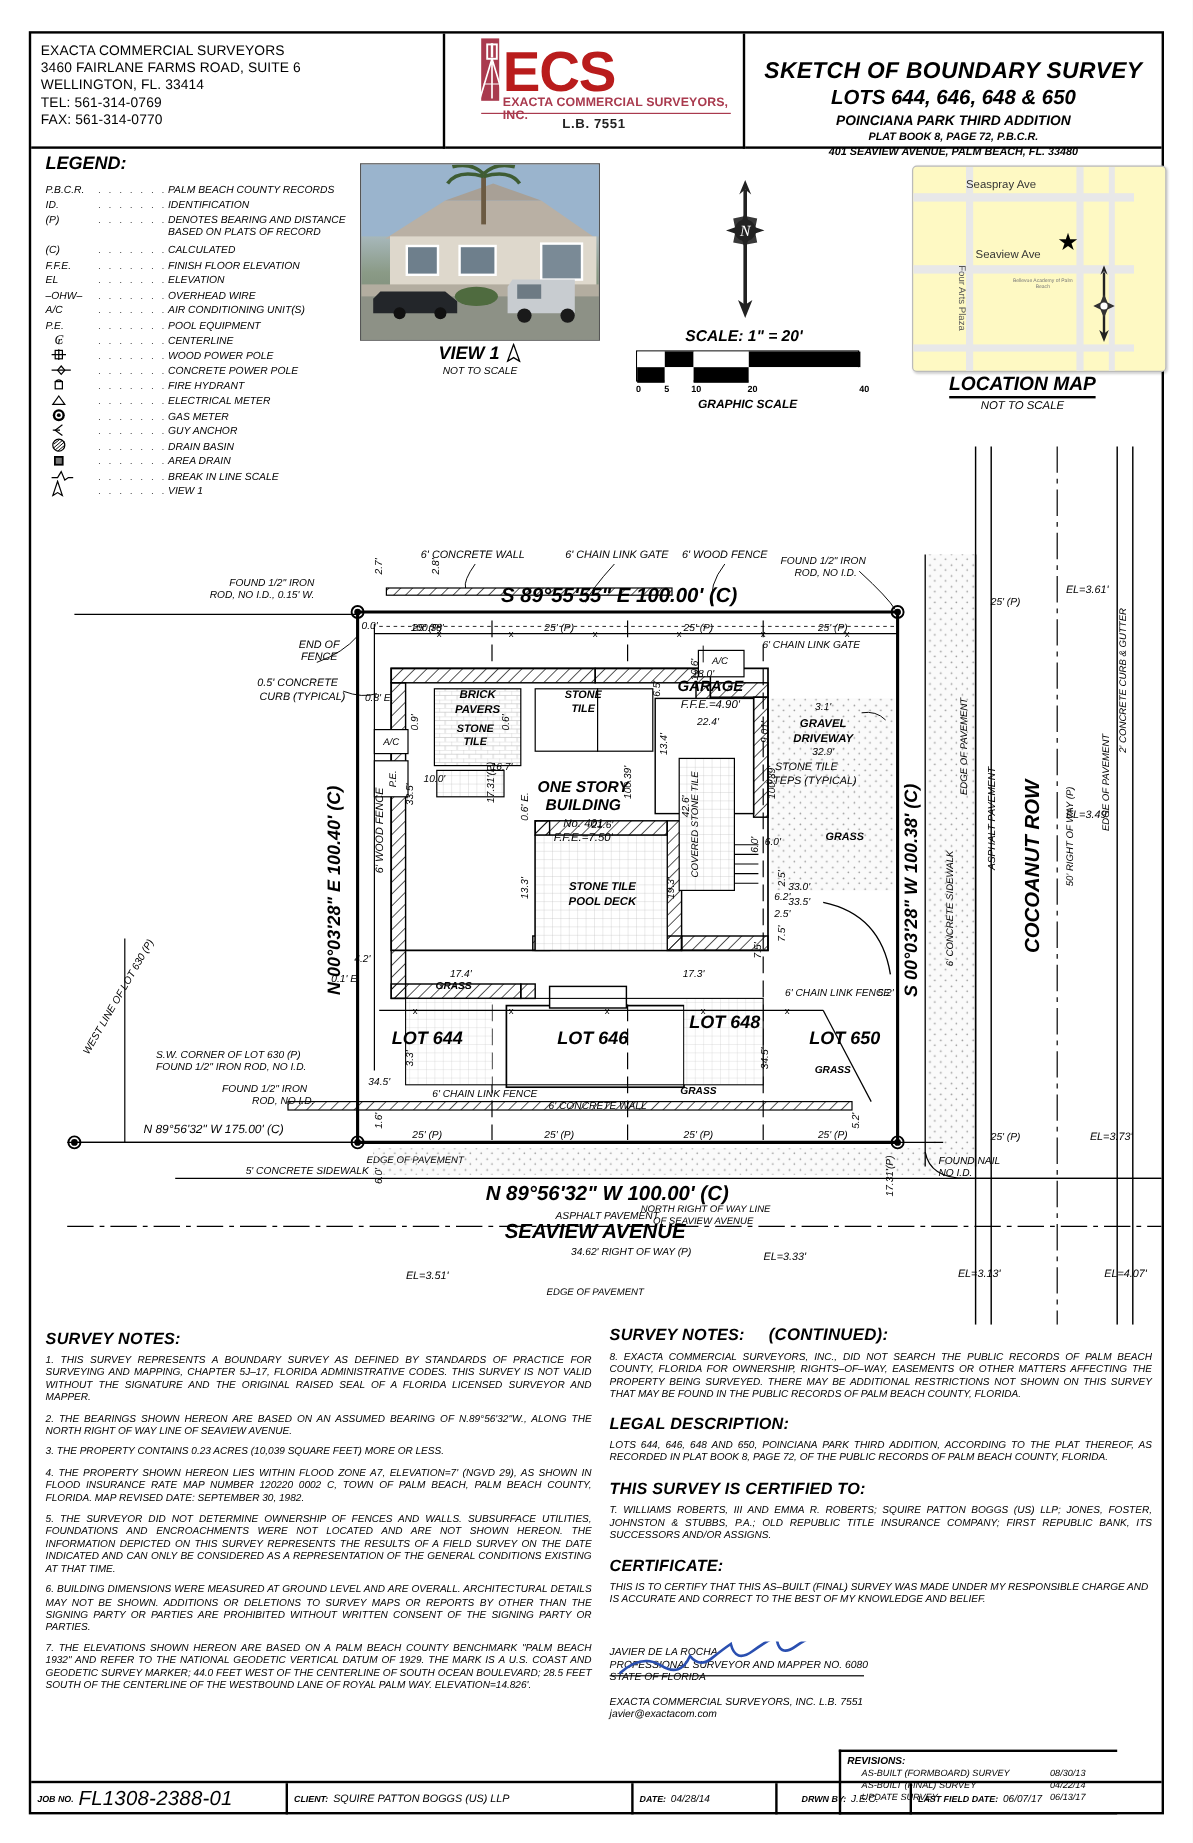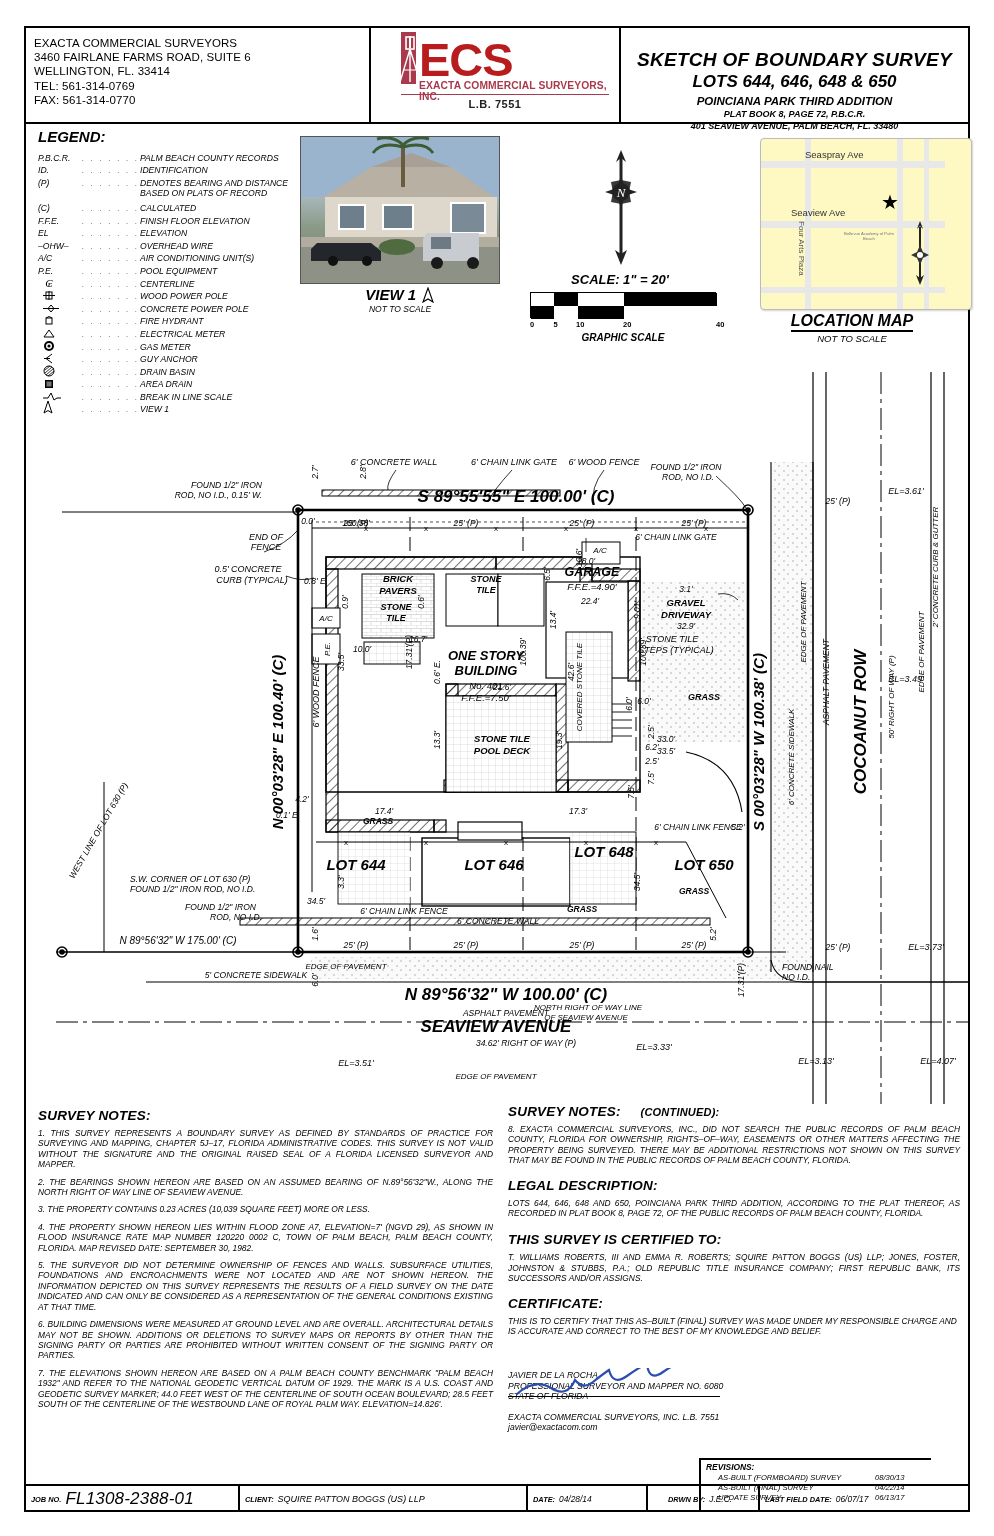--- a/index.html
+++ b/index.html
@@ -100,21 +100,21 @@
   #locmap-cap .n { font-size:9.5px; font-style:italic; display:block; margin-top:1px;}
 
   
   #drawing { position:absolute; left:26px; top:352px; width:942px; height:752px; }
   #drawing svg { display:block; }
 
   
   #notes-l { position:absolute; left:38px; top:1108px; width:455px; }
   #notes-r { position:absolute; left:508px; top:1104px; width:452px; }
   .nt-hd { font-size:13.5px; font-weight:bold; font-style:italic; letter-spacing:.2px; }
-  .nt-hd .sm { font-size:11px;padding-left:16px; }
+  .nt-hd .sm { font-size:14px;padding-left:16px; }
   .nt-p { font-size:8.4px; font-style:italic; line-height:10.4px; text-align:justify; margin-top:7px; }
   .nt-p.first { margin-top:5px; }
 
   
   #sig { position:absolute; left:515px; top:1368px; width:220px; height:34px; }
   #sig-line { position:absolute; left:508px; top:1396px; width:212px; height:1px; background:#000; }
   .sig-name { font-size:8.6px; font-style:italic; line-height:10.5px; }
 
   
   #revisions { position:absolute; left:699px; top:1458px; width:232px; height:54px;
@@ -406,21 +406,21 @@
   <div id="gscale-cap">GRAPHIC SCALE</div>
 
   <div id="locmap">
     <div class="road" style="left:0; top:22px; width:184px; height:7px;"></div>
     <div class="road" style="left:0; top:82px; width:184px; height:7px;"></div>
     <div class="road" style="left:0; top:148px; width:184px; height:6px;"></div>
     <div class="road" style="left:44px; top:0; width:6px; height:172px;"></div>
     <div class="road" style="left:136px; top:0; width:6px; height:172px;"></div>
     <div class="road" style="left:163px; top:0; width:5px; height:172px;"></div>
     <div class="rdlbl" style="left:44px; top:10px;">Seaspray Ave</div>
-    <div class="rdlbl" style="left:30px; top:68px;">Seaview Ave</div>
+    <div class="rdlbl" style="left:52px; top:68px;">Seaview Ave</div>
     <div class="vert" style="left:36px; top:82px;">Four Arts Plaza</div>
     <div class="tiny" style="left:82px; top:92px; width:52px;">Bellevue Academy of Palm Beach</div>
     <div class="star">★</div>
     <svg style="position:absolute; left:150px; top:82px;" width="18" height="64" viewBox="0 0 18 64">
       <path d="M9 0 L6 8 L9 5 L12 8 Z" fill="#222"></path>
       <rect x="8" y="6" width="2" height="54" fill="#222"></rect>
       <path d="M9 64 L5 54 L9 57 L13 54 Z" fill="#222"></path>
       <path d="M9 24 L12 31 L18 34 L12 37 L9 44 L6 37 L0 34 L6 31 Z" fill="#333"></path>
       <circle cx="9" cy="34" r="3" fill="#fff"></circle>
     </svg>

